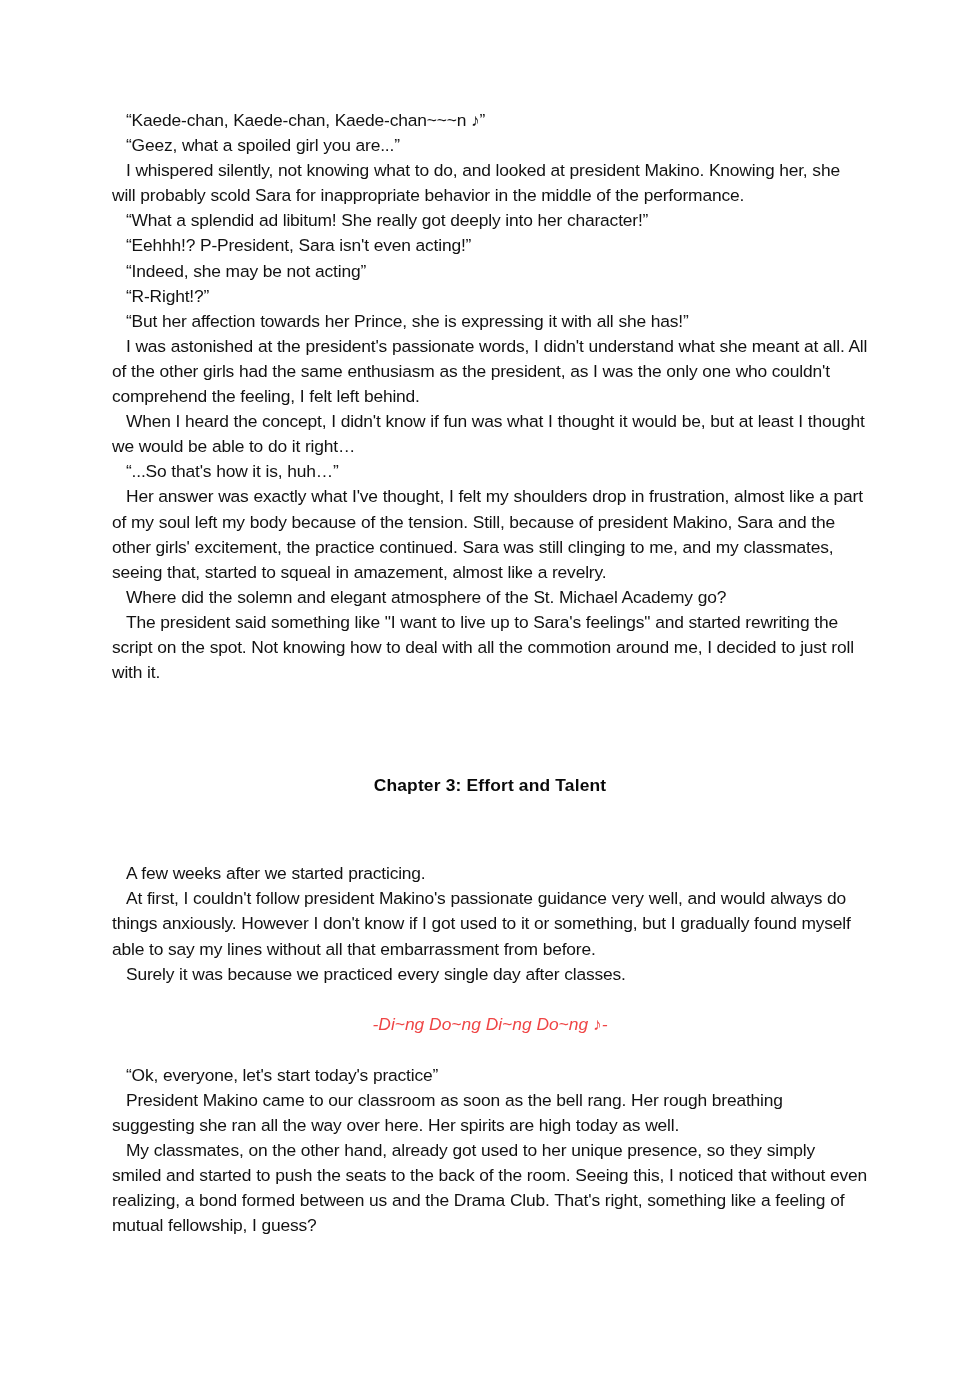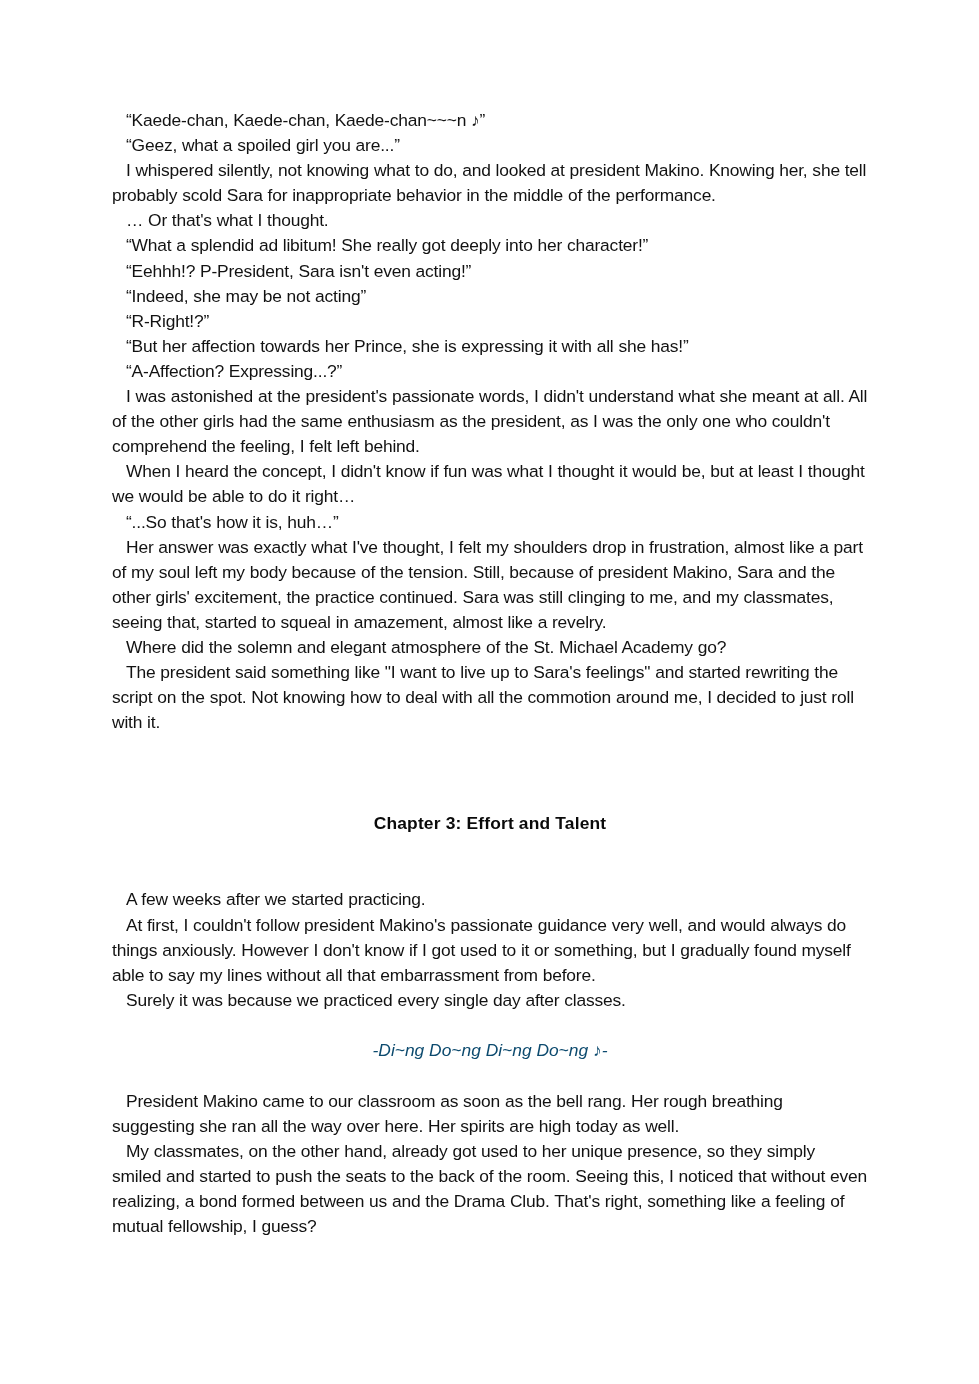--- a/index.html
+++ b/index.html
@@ -31,67 +31,66 @@
     margin: 0;
     font-size: 17.4px;
     line-height: 25.1px;
     text-indent: 14px;
     text-align: left;
     letter-spacing: -0.01em;
     word-spacing: 0.01em;
     color: #121212;
   }
   .chapter-heading {
-    margin: 4px;
+    margin: 16px;
     text-align: center;
     font-size: 17.4px;
     line-height: 25.1px;
     font-weight: bold;
     letter-spacing: 0.01em;
     color: #0a0a0a;
   }
   .sfx-line {
     margin: 0;
     text-align: center;
     font-size: 17.4px;
     line-height: 25.1px;
     font-style: italic;
-    color: #0c4a6e;
+    color: #ef4444;
   }
   .gap-chapter-before { height: 72px; }
   .gap-chapter-after  { height: 47px; }
   .gap-sfx-before     { height: 25px; }
   .gap-sfx-after      { height: 26px; }
 </style>
 </head>
 <body>
 
 <div class="page">
   <div class="content" id="text-column">
       <p class="para">“Kaede-chan, Kaede-chan, Kaede-chan~~~n ♪”</p>
       <p class="para">“Geez, what a spoiled girl you are...”</p>
-      <p class="para">I whispered silently, not knowing what to do, and looked at president Makino. Knowing her, she tell probably scold Sara for inappropriate behavior in the middle of the performance.</p>
-      <p class="para">… Or that's what I thought.</p>
+      <p class="para">I whispered silently, not knowing what to do, and looked at president Makino. Knowing her, she will probably scold Sara for inappropriate behavior in the middle of the performance.</p>
       <p class="para">“What a splendid ad libitum! She really got deeply into her character!”</p>
       <p class="para">“Eehhh!? P-President, Sara isn't even acting!”</p>
       <p class="para">“Indeed, she may be not acting”</p>
       <p class="para">“R-Right!?”</p>
       <p class="para">“But her affection towards her Prince, she is expressing it with all she has!”</p>
-      <p class="para">“A-Affection? Expressing...?”</p>
       <p class="para">I was astonished at the president's passionate words, I didn't understand what she meant at all. All of the other girls had the same enthusiasm as the president, as I was the only one who couldn't comprehend the feeling, I felt left behind.</p>
       <p class="para">When I heard the concept, I didn't know if fun was what I thought it would be, but at least I thought we would be able to do it right…</p>
       <p class="para">“...So that's how it is, huh…”</p>
       <p class="para">Her answer was exactly what I've thought, I felt my shoulders drop in frustration, almost like a part of my soul left my body because of the tension. Still, because of president Makino, Sara and the other girls' excitement, the practice continued. Sara was still clinging to me, and my classmates, seeing that, started to squeal in amazement, almost like a revelry.</p>
       <p class="para">Where did the solemn and elegant atmosphere of the St. Michael Academy go?</p>
       <p class="para">The president said something like "I want to live up to Sara's feelings" and started rewriting the script on the spot. Not knowing how to deal with all the commotion around me, I decided to just roll with it.</p>
       <div class="gap-chapter-before"></div>
       <div class="chapter-heading">Chapter 3: Effort and Talent</div>
       <div class="gap-chapter-after"></div>
       <p class="para">A few weeks after we started practicing.</p>
       <p class="para">At first, I couldn't follow president Makino's passionate guidance very well, and would always do things anxiously. However I don't know if I got used to it or something, but I gradually found myself able to say my lines without all that embarrassment from before.</p>
       <p class="para">Surely it was because we practiced every single day after classes.</p>
       <div class="gap-sfx-before"></div>
       <div class="sfx-line">-Di~ng Do~ng Di~ng Do~ng ♪-</div>
       <div class="gap-sfx-after"></div>
+      <p class="para">“Ok, everyone, let's start today's practice”</p>
       <p class="para">President Makino came to our classroom as soon as the bell rang. Her rough breathing suggesting she ran all the way over here. Her spirits are high today as well.</p>
       <p class="para">My classmates, on the other hand, already got used to her unique presence, so they simply smiled and started to push the seats to the back of the room. Seeing this, I noticed that without even realizing, a bond formed between us and the Drama Club. That's right, something like a feeling of mutual fellowship, I guess?</p>
     </div>
 </div>
 
 </body></html>

